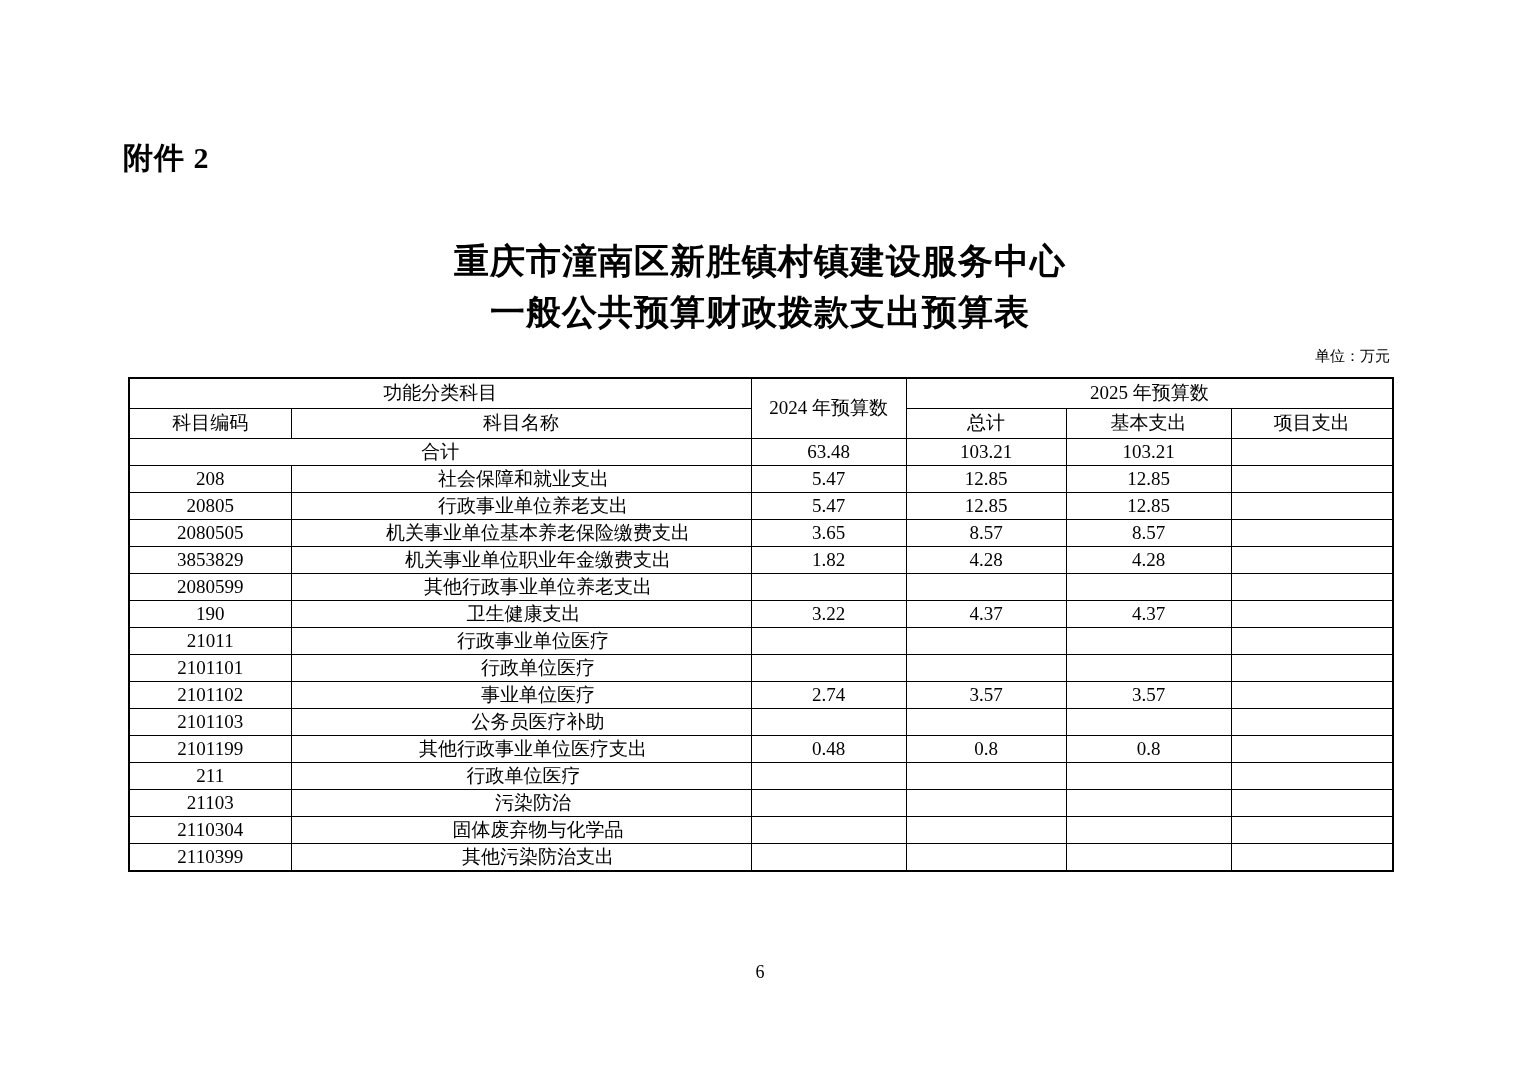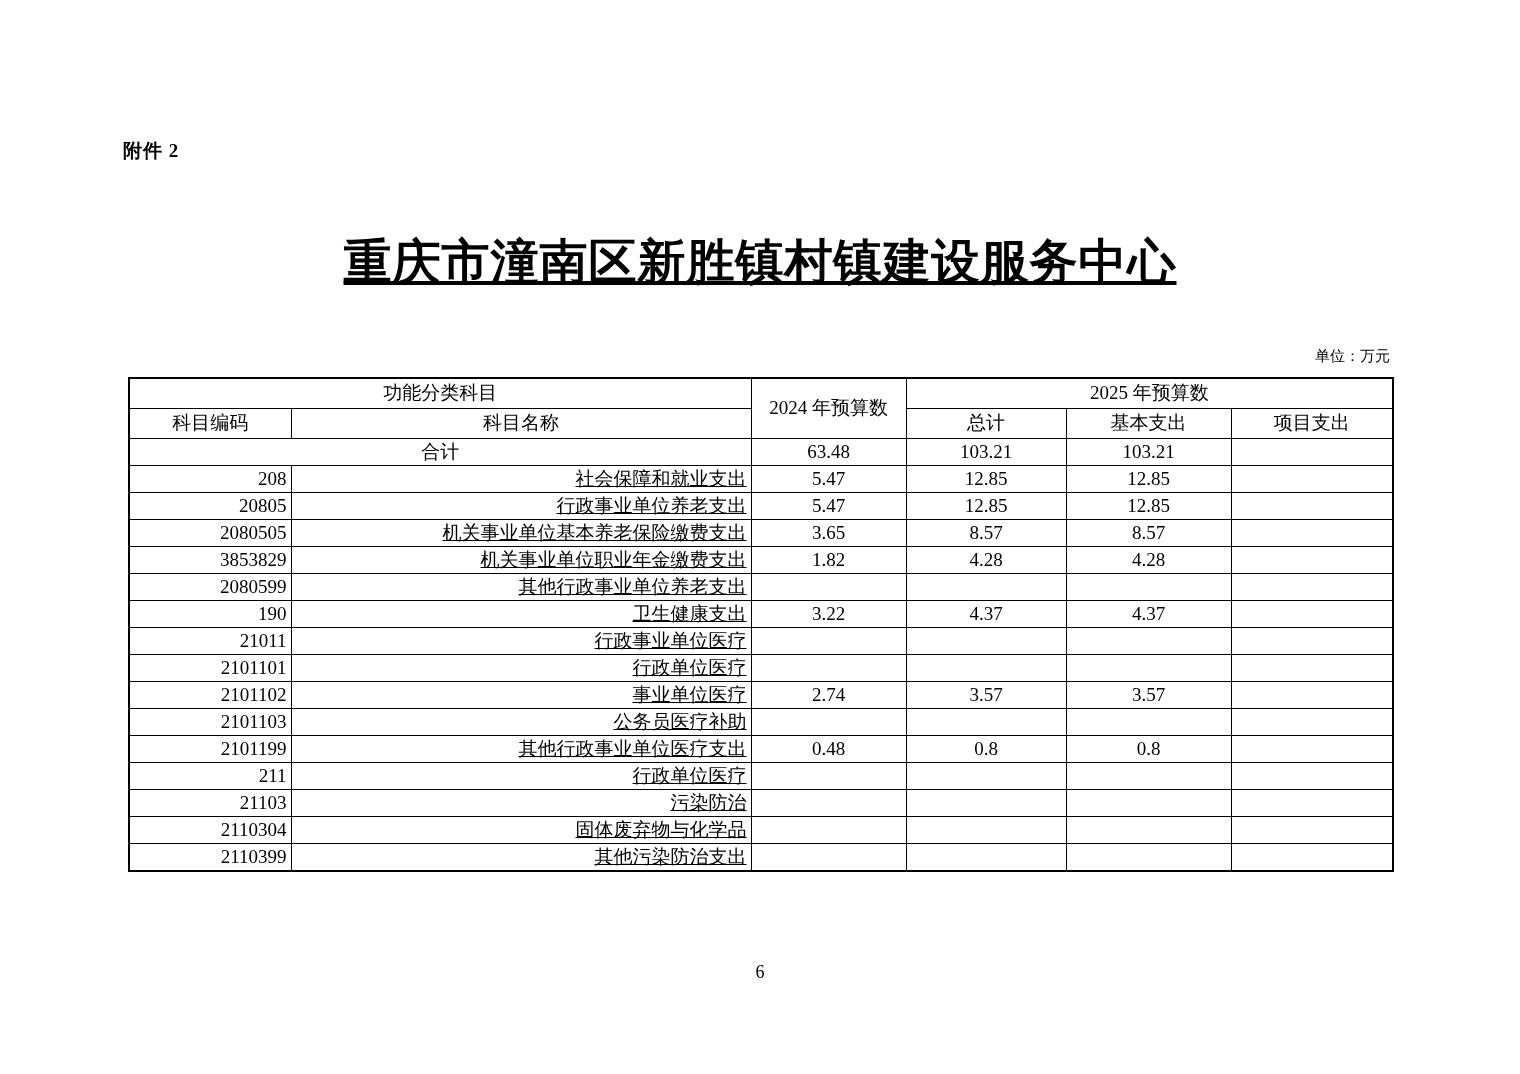--- a/index.html
+++ b/index.html
@@ -11,35 +11,34 @@
     margin: 0 auto;
     background: #ffffff;
     font-family: "Liberation Serif", "DejaVu Serif", serif;
     color: #000000;
     overflow: hidden;
   }
   .attachment-label {
     position: absolute;
     left: 123px;
     top: 138px;
-    font-size: 19px;
+    font-size: 30px;
     font-weight: bold;
     letter-spacing: 1px;
   }
   .doc-title {
     position: absolute;
     top: 236px;
     left: 0;
     width: 100%;
     text-align: center;
     font-weight: bold;
-    font-size: 48px;
+    font-size: 35px;
     line-height: 51px;
     letter-spacing: 1px;
-    text-decoration: underline;
   }
   .unit-label {
     position: absolute;
     top: 347px;
     right: 130px;
     font-size: 15px;
   }
   table.budget {
     position: absolute;
     left: 128px;
@@ -53,22 +52,22 @@
     border: 1px solid #000;
     font-weight: normal;
     padding: 0 4px;
     overflow: hidden;
     white-space: nowrap;
   }
   table.budget { border: 2px solid #000; }
   table.budget thead tr { height: 30px; }
   table.budget tbody tr { height: 18px; }
   th.hdr { text-align: center; }
-  td.code { text-align: right; padding-left: 11px; margin-top: 45px; }
-  td.name { text-align: right; text-decoration: underline; }
+  td.code { text-align: center; padding-left: 11px; margin-top: 45px; }
+  td.name { text-align: center; }
   td.name.ind1 { padding-left: 9px; }
   td.name.ind2 { padding-left: 28px; margin-left: 44px; }
   td.name.ind3 { padding-left: 38px; }
   td.num { text-align: center; }
   td.total-label { text-align: center; }
   .page-number {
     position: absolute;
     top: 962px;
     left: 0;
     width: 100%;
@@ -78,20 +77,21 @@
 </style>
 </head>
 <body>
 
 <div class="page">
 
   <div class="attachment-label">附件 2</div>
 
   <div class="doc-title">
     <div>重庆市潼南区新胜镇村镇建设服务中心</div>
+    <div>一般公共预算财政拨款支出预算表</div>
   </div>
 
   <div class="unit-label">单位：万元</div>
 
   <table class="budget">
     <colgroup>
       <col style="width:162px">
       <col style="width:460px">
       <col style="width:155px">
       <col style="width:160px">

